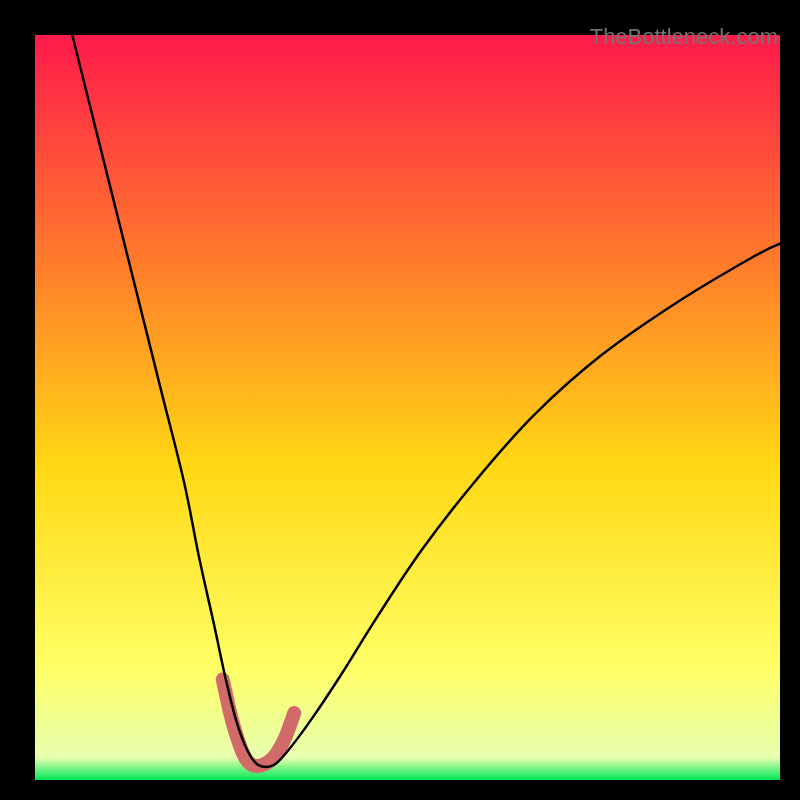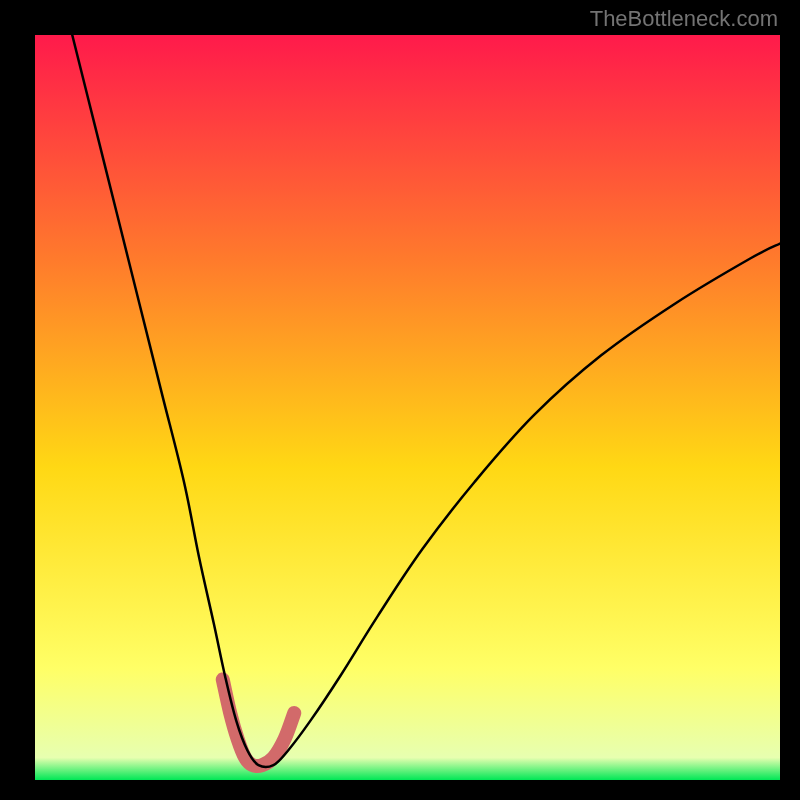--- a/index.html
+++ b/index.html
@@ -6,21 +6,21 @@
     margin: 0;
     padding: 0;
     width: 800px;
     height: 800px;
     background: #000;
     position: relative;
     font-family: Arial, sans-serif;
   }
   .watermark {
     position: absolute;
-    top: 6px;
+    top: 24px;
     right: 22px;
     color: #737373;
     font-size: 22px;
     font-weight: 500;
     z-index: 10;
   }
   .plot-wrap {
     position: absolute;
     left: 35px;
     top: 35px;

